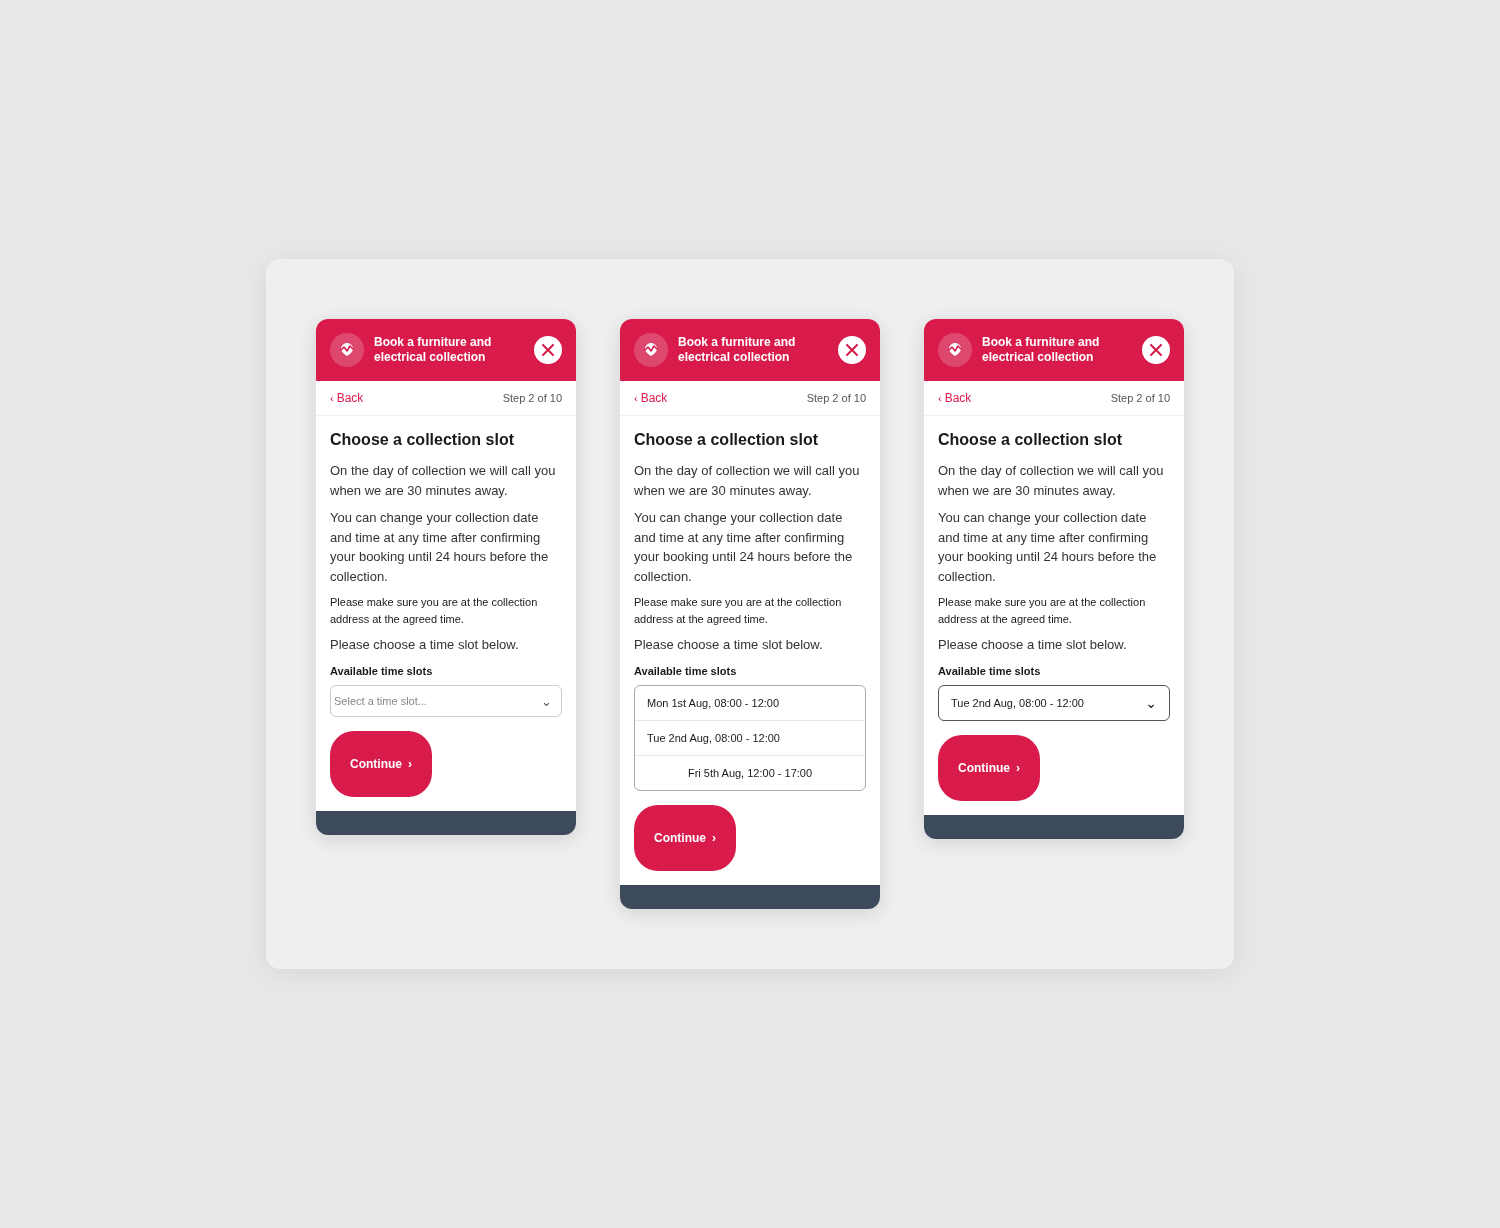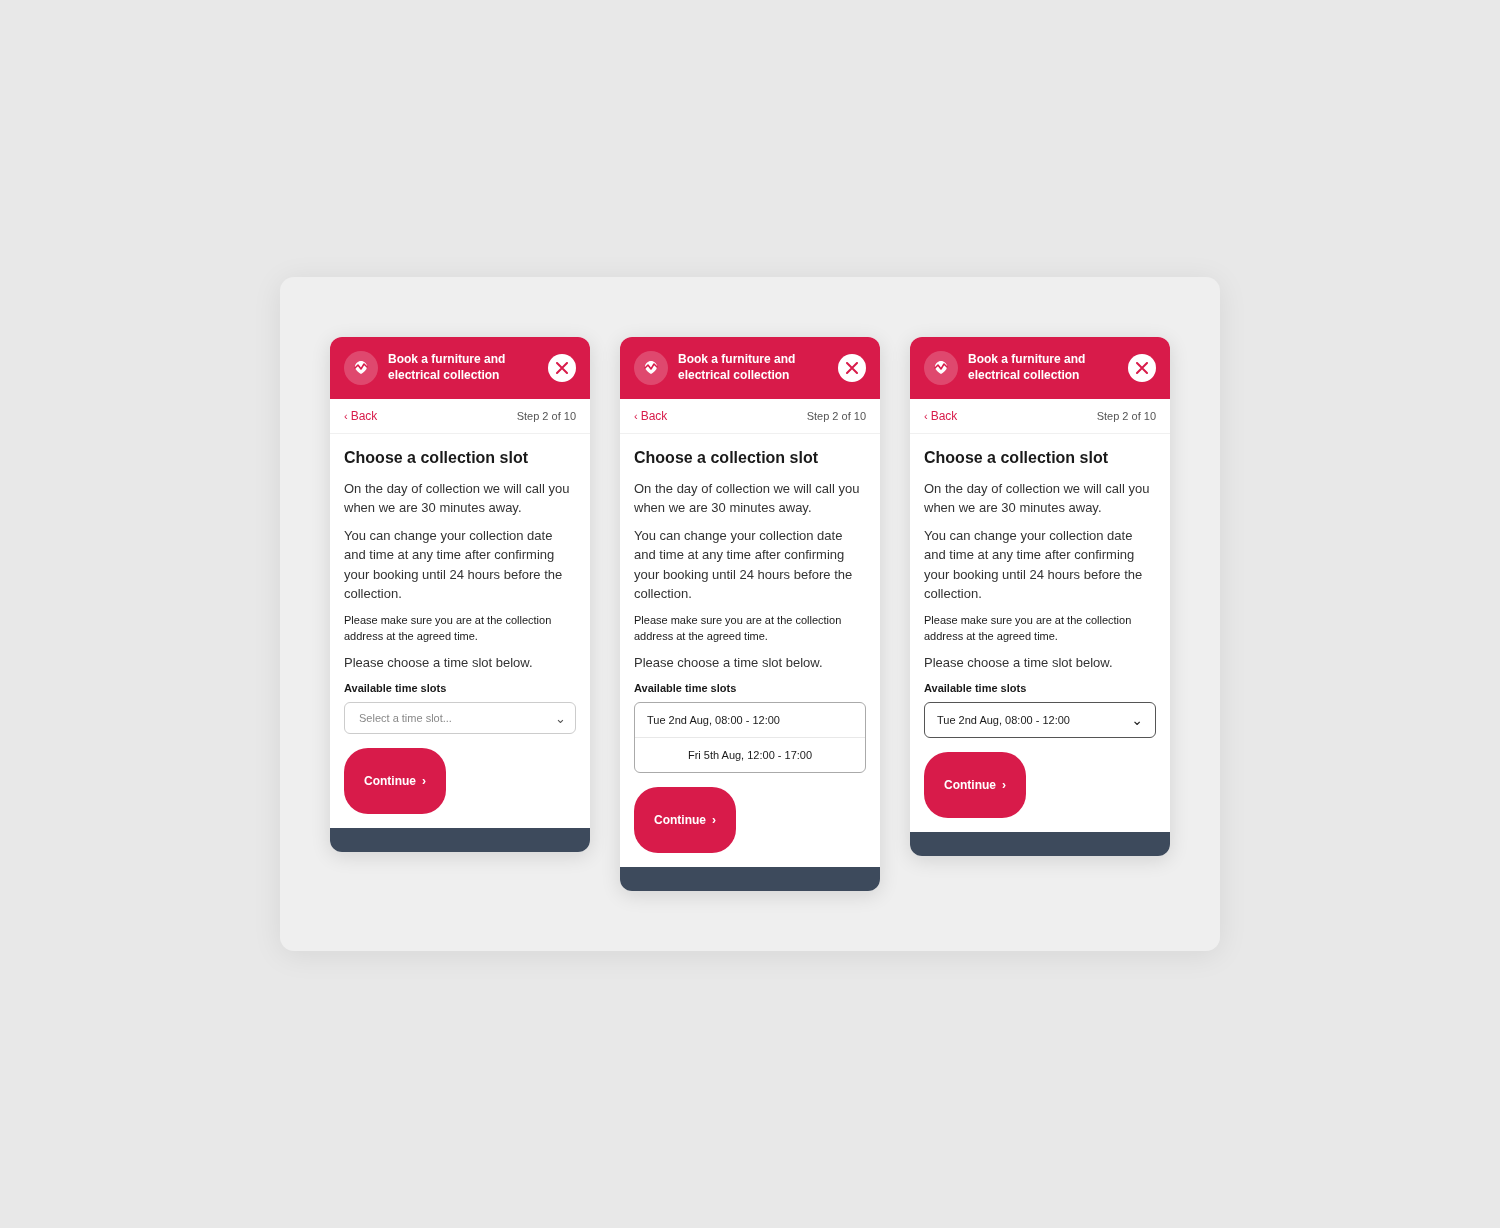--- a/index.html
+++ b/index.html
@@ -9,21 +9,21 @@
       justify-content: center;
       align-items: center;
       min-height: 100vh;
       font-family: -apple-system, BlinkMacSystemFont, 'Segoe UI', Arial, sans-serif;
     }
     .outer-container {
       background: #efefef;
       border-radius: 14px;
       padding: 60px 50px;
       display: flex;
-      gap: 30px;
+      gap: 44px;
       align-items: flex-start;
       box-shadow: 0 4px 30px rgba(0,0,0,0.08);
     }
     .card {
       width: 260px;
       border-radius: 12px;
       overflow: hidden;
       box-shadow: 0 4px 20px rgba(0,0,0,0.12);
       background: #fff;
       display: flex;
@@ -124,21 +124,21 @@
       color: #1a1a1a;
       margin-bottom: 8px;
       margin-top: 10px;
     }
     .slot-select-wrapper {
       position: relative;
       margin-bottom: 14px;
     }
     .slot-select-wrapper select {
       width: 100%;
-      padding: 9px 14px;
+      padding: 9px 3px;
       border: 1.5px solid #ccc;
       border-radius: 6px;
       font-size: 11px;
       color: #888;
       appearance: none;
       background: #fff;
       cursor: pointer;
     }
     .slot-select-wrapper .chevron-down {
       position: absolute;
@@ -279,20 +279,21 @@
       <span class="step-info">Step 2 of 10</span>
     </div>
     <div class="card-body">
       <h2 class="section-title">Choose a collection slot</h2>
       <p class="body-text">On the day of collection we will call you when we are 30 minutes away.</p>
       <p class="body-text">You can change your collection date and time at any time after confirming your booking until 24 hours before the collection.</p>
       <p class="body-text-bold">Please make sure you are at the collection address at the agreed time.</p>
       <p class="body-text">Please choose a time slot below.</p>
       <div class="slots-label">Available time slots</div>
       <div class="slot-dropdown">
+        <div class="slot-option">Mon 1st Aug, 08:00 - 12:00</div>
         <div class="slot-option">Tue 2nd Aug, 08:00 - 12:00</div>
         <div class="slot-option">Fri 5th Aug, 12:00 - 17:00</div>
       </div>
       <button class="continue-btn">
         <span>Continue</span>
         <span class="btn-chevron">›</span>
       </button>
     </div>
     <div class="card-footer"></div>
   </div>

